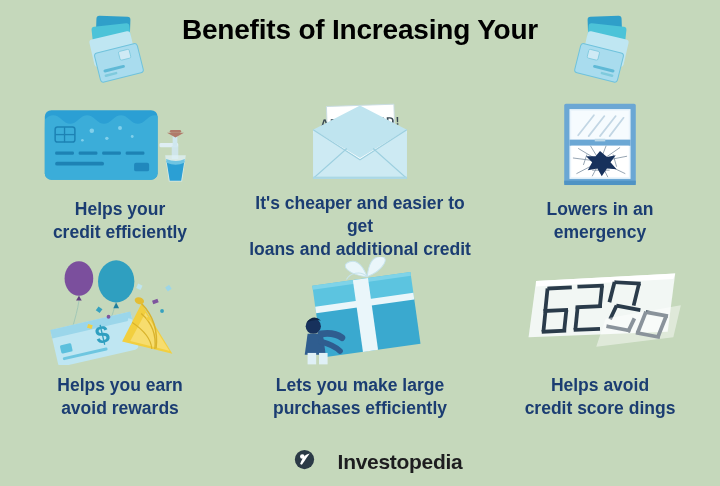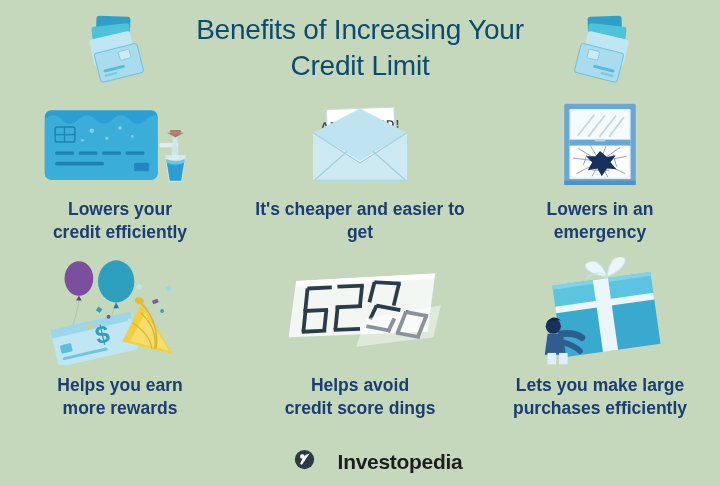--- a/index.html
+++ b/index.html
@@ -11,23 +11,23 @@
   body { background: #c5d8bb; position: relative; }
 
   .stage { position: absolute; inset: 0; }
 
   
   .title-block {
     position: absolute; top: 12px; left: 0; width: 720px;
     text-align: center;
   }
   .title-line {
-    color: #0c4a6e;
+    color: #000000;
     font-size: 28px;
-    font-weight: normal;
+    font-weight: bold;
     line-height: 36px;
     letter-spacing: -0.2px;
   }
 
   .corner-cards { position: absolute; top: 14px; width: 66px; height: 74px; }
   .corner-cards.left  { left: 84px; }
   .corner-cards.right { left: 568px; }
 
   
   .grid { position: absolute; top: 96px; left: 0; width: 720px; }
@@ -95,21 +95,20 @@
         <rect x="12" y="34" width="44" height="30" rx="3" fill="#a9dcee" stroke="#6fc2dc" stroke-width="1"></rect>
         <rect x="21" y="38" width="11" height="9" rx="1.5" fill="#cfeaf5" stroke="#7cc8de" stroke-width="0.8"></rect>
         <rect x="29" y="52" width="22" height="3" rx="1.5" fill="#5fb9d6"></rect>
         <rect x="38" y="57" width="13" height="2.5" rx="1.2" fill="#7fcadd"></rect>
       </g>
     </svg>
   </div>
 
   <div class="title-block">
     <div class="title-line">Benefits of Increasing Your</div>
-    <div class="title-line">Credit Limit</div>
   </div>
 
   <div class="grid">
 
     <div class="row row1">
 
       <div class="cell">
         <div class="art">
           <svg viewBox="0 0 200 100" width="188" height="94">
             <defs>
@@ -150,21 +149,21 @@
             <rect x="153" y="35" width="12" height="3" rx="1.5" fill="#b07a6a"></rect>
 
             <rect x="155" y="52" width="7" height="14" fill="#cfe7ef" opacity="0.9"></rect>
 
             <path d="M148 62 l22 0 l-4 28 l-14 0 z" fill="#dff0f6" opacity="0.75"></path>
             <path d="M149.5 68 l19 0 l-3.4 21 l-12.2 0 z" fill="#2b9fd4"></path>
             <path d="M149 66 q11 4 20 0 l-0.6 4 q-9 4 -18.8 0 z" fill="#6fc4e2"></path>
           </svg>
         </div>
         <div class="caption">
-          <span>Lowers your</span><br>
+          <span>Helps your</span><br>
           <span>credit efficiently</span>
         </div>
       </div>
 
       <div class="cell">
         <div class="art">
           <svg viewBox="0 0 180 96" width="170" height="90">
 
             <g transform="rotate(-2 90 34)">
               <rect x="55" y="10" width="72" height="40" fill="#ffffff" stroke="#c8dbe2" stroke-width="1"></rect>
@@ -176,20 +175,21 @@
             <path d="M40 36 L90 66 L140 36 L140 40 L90 70 L40 40 Z" fill="#ffffff" opacity="0.95"></path>
 
             <path d="M40 36 L90 68 L140 36 L140 88 L40 88 Z" fill="#cdeaf3"></path>
             <path d="M40 36 L90 68 L140 36" fill="none" stroke="#9ccfdf" stroke-width="1.2"></path>
             <path d="M40 88 L76 56 M140 88 L104 56" stroke="#9ccfdf" stroke-width="1.1" fill="none"></path>
             <rect x="40" y="86" width="100" height="2.4" fill="#aad8e5"></rect>
           </svg>
         </div>
         <div class="caption">
           <span>It's cheaper and easier to get</span><br>
+          <span>loans and additional credit</span>
         </div>
       </div>
 
       <div class="cell">
         <div class="art">
           <svg viewBox="0 0 110 100" width="96" height="92">
             <rect x="14" y="4" width="82" height="92" rx="2" fill="#6ba7d4"></rect>
             <rect x="20" y="10" width="70" height="80" fill="#eaf4fb"></rect>
 
             <rect x="22" y="12" width="66" height="33" fill="#f6fbfe"></rect>
@@ -261,21 +261,58 @@
               <rect x="138" y="30" width="5" height="5" fill="#9bd6ea" transform="rotate(-35 140 32)"></rect>
               <rect x="56" y="70" width="5" height="4" fill="#f2cf3f" transform="rotate(15 58 72)"></rect>
               <rect x="118" y="62" width="4" height="4" fill="#f2cf3f" transform="rotate(45 120 64)"></rect>
               <circle cx="78" cy="62" r="2" fill="#7b4f9d"></circle>
               <circle cx="134" cy="56" r="2" fill="#2f9fc0"></circle>
             </g>
           </svg>
         </div>
         <div class="caption">
           <span>Helps you earn</span><br>
-          <span>more rewards</span>
+          <span>avoid rewards</span>
+        </div>
+      </div>
+
+      <div class="cell">
+        <div class="art">
+          <svg viewBox="0 0 170 112" width="162" height="108">
+
+            <g transform="rotate(-8 92 16)">
+              <path d="M92 20 C74 16 64 4 76 2 C86 0 90 12 92 20 Z" fill="#eaf6fa" stroke="#c6e3ec" stroke-width="1"></path>
+              <path d="M92 20 C110 16 120 2 108 1 C98 0 94 12 92 20 Z" fill="#eaf6fa" stroke="#c6e3ec" stroke-width="1"></path>
+              <path d="M92 20 C86 12 74 14 70 20" fill="none" stroke="#c6e3ec" stroke-width="1"></path>
+            </g>
+
+            <g transform="rotate(-8 92 62)">
+              <rect x="40" y="22" width="104" height="26" fill="#5cc4e0"></rect>
+              <rect x="40" y="48" width="104" height="50" fill="#3aa9cf"></rect>
+              <rect x="40" y="22" width="104" height="4" fill="#7fd3e8"></rect>
+
+              <rect x="83" y="22" width="16" height="76" fill="#eaf6fa"></rect>
+
+              <rect x="40" y="44" width="104" height="7" fill="#eaf6fa"></rect>
+            </g>
+
+            <g>
+              <circle cx="36" cy="72" r="8" fill="#17315c"></circle>
+              <path d="M29 68 q7 -9 15 -2 q-8 -2 -15 2 z" fill="#0f2344"></path>
+              <path d="M30 80 l16 0 l3 22 l-22 0 z" fill="#2f5d8f"></path>
+              <rect x="30" y="100" width="9" height="12" fill="#dff0f6"></rect>
+              <rect x="42" y="100" width="9" height="12" fill="#dff0f6"></rect>
+              <path d="M44 80 q14 -2 22 4" stroke="#2f5d8f" stroke-width="7" fill="none" stroke-linecap="round"></path>
+              <path d="M44 88 q14 4 20 10" stroke="#2f5d8f" stroke-width="6" fill="none" stroke-linecap="round"></path>
+            </g>
+          </svg>
+        </div>
+        <div class="caption">
+          <span>Lets you make large</span><br>
+          <span>purchases efficiently</span>
         </div>
       </div>
 
       <div class="cell">
         <div class="art">
           <svg viewBox="0 0 180 100" width="170" height="94">
 
             <path d="M22 18 L170 10 L162 72 L14 78 Z" fill="#f2f7f4"></path>
             <path d="M22 18 L170 10 L168 16 L22 24 Z" fill="#ffffff"></path>
 
@@ -313,57 +350,20 @@
             </g>
 
             <path d="M96 58 L176 44 L168 78 L86 88 Z" fill="#ffffff" opacity="0.45"></path>
           </svg>
         </div>
         <div class="caption">
           <span>Helps avoid</span><br>
           <span>credit score dings</span>
         </div>
       </div>
-
-      <div class="cell">
-        <div class="art">
-          <svg viewBox="0 0 170 112" width="162" height="108">
-
-            <g transform="rotate(-8 92 16)">
-              <path d="M92 20 C74 16 64 4 76 2 C86 0 90 12 92 20 Z" fill="#eaf6fa" stroke="#c6e3ec" stroke-width="1"></path>
-              <path d="M92 20 C110 16 120 2 108 1 C98 0 94 12 92 20 Z" fill="#eaf6fa" stroke="#c6e3ec" stroke-width="1"></path>
-              <path d="M92 20 C86 12 74 14 70 20" fill="none" stroke="#c6e3ec" stroke-width="1"></path>
-            </g>
-
-            <g transform="rotate(-8 92 62)">
-              <rect x="40" y="22" width="104" height="26" fill="#5cc4e0"></rect>
-              <rect x="40" y="48" width="104" height="50" fill="#3aa9cf"></rect>
-              <rect x="40" y="22" width="104" height="4" fill="#7fd3e8"></rect>
-
-              <rect x="83" y="22" width="16" height="76" fill="#eaf6fa"></rect>
-
-              <rect x="40" y="44" width="104" height="7" fill="#eaf6fa"></rect>
-            </g>
-
-            <g>
-              <circle cx="36" cy="72" r="8" fill="#17315c"></circle>
-              <path d="M29 68 q7 -9 15 -2 q-8 -2 -15 2 z" fill="#0f2344"></path>
-              <path d="M30 80 l16 0 l3 22 l-22 0 z" fill="#2f5d8f"></path>
-              <rect x="30" y="100" width="9" height="12" fill="#dff0f6"></rect>
-              <rect x="42" y="100" width="9" height="12" fill="#dff0f6"></rect>
-              <path d="M44 80 q14 -2 22 4" stroke="#2f5d8f" stroke-width="7" fill="none" stroke-linecap="round"></path>
-              <path d="M44 88 q14 4 20 10" stroke="#2f5d8f" stroke-width="6" fill="none" stroke-linecap="round"></path>
-            </g>
-          </svg>
-        </div>
-        <div class="caption">
-          <span>Lets you make large</span><br>
-          <span>purchases efficiently</span>
-        </div>
-      </div>
     </div>
   </div>
 
   <div class="footer">
     <span>
       <svg viewBox="0 0 24 24" width="21" height="21">
         <circle cx="12" cy="12" r="11" fill="#2b3a46"></circle>
         <path d="M7 17 C10 9 13 6 18 5 C15 9 13 12 9 18 Z" fill="#ffffff"></path>
         <circle cx="9.5" cy="8.5" r="2.6" fill="#ffffff"></circle>
       </svg>

